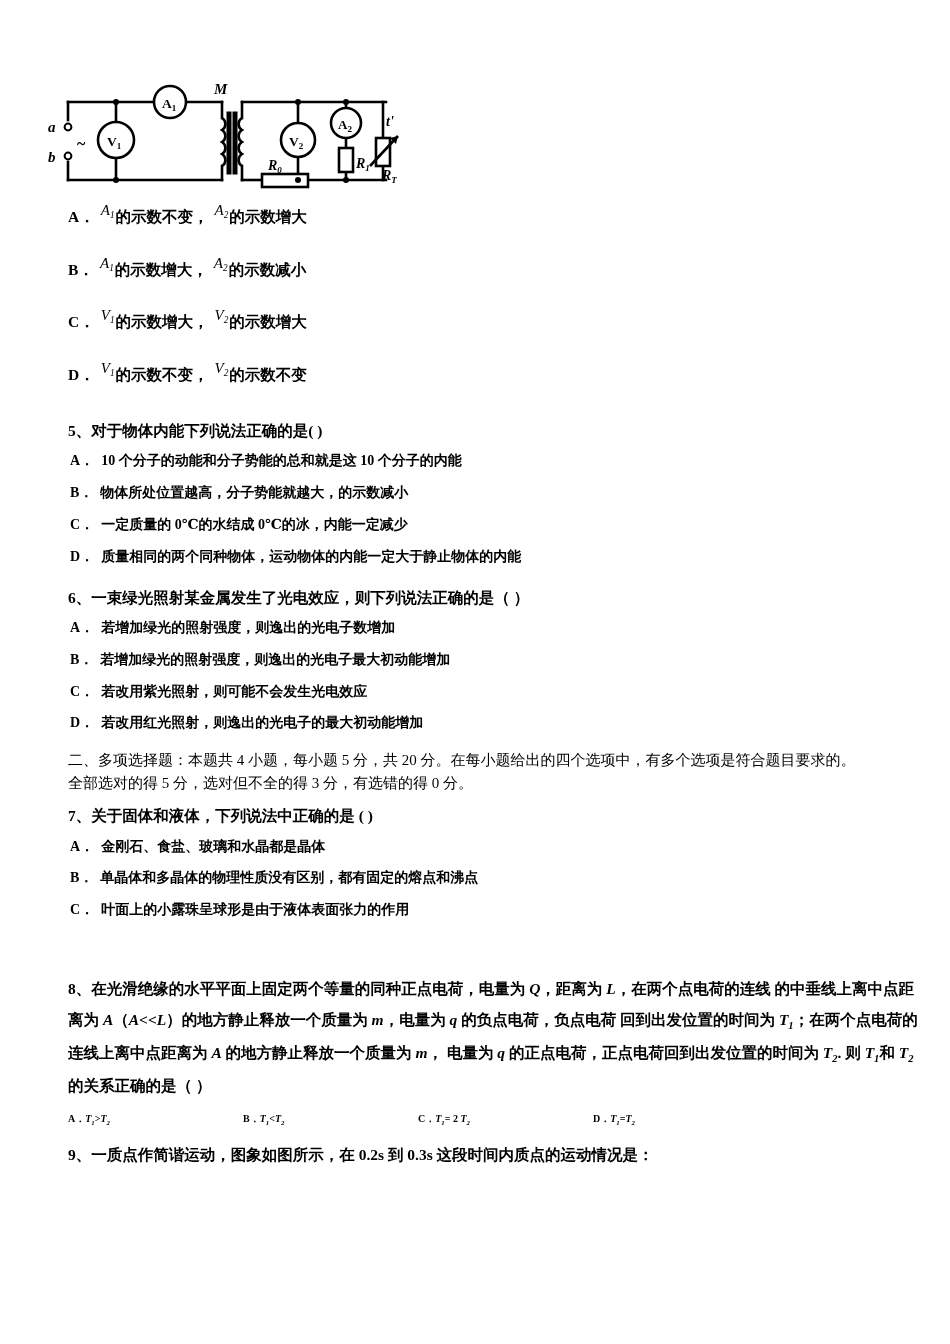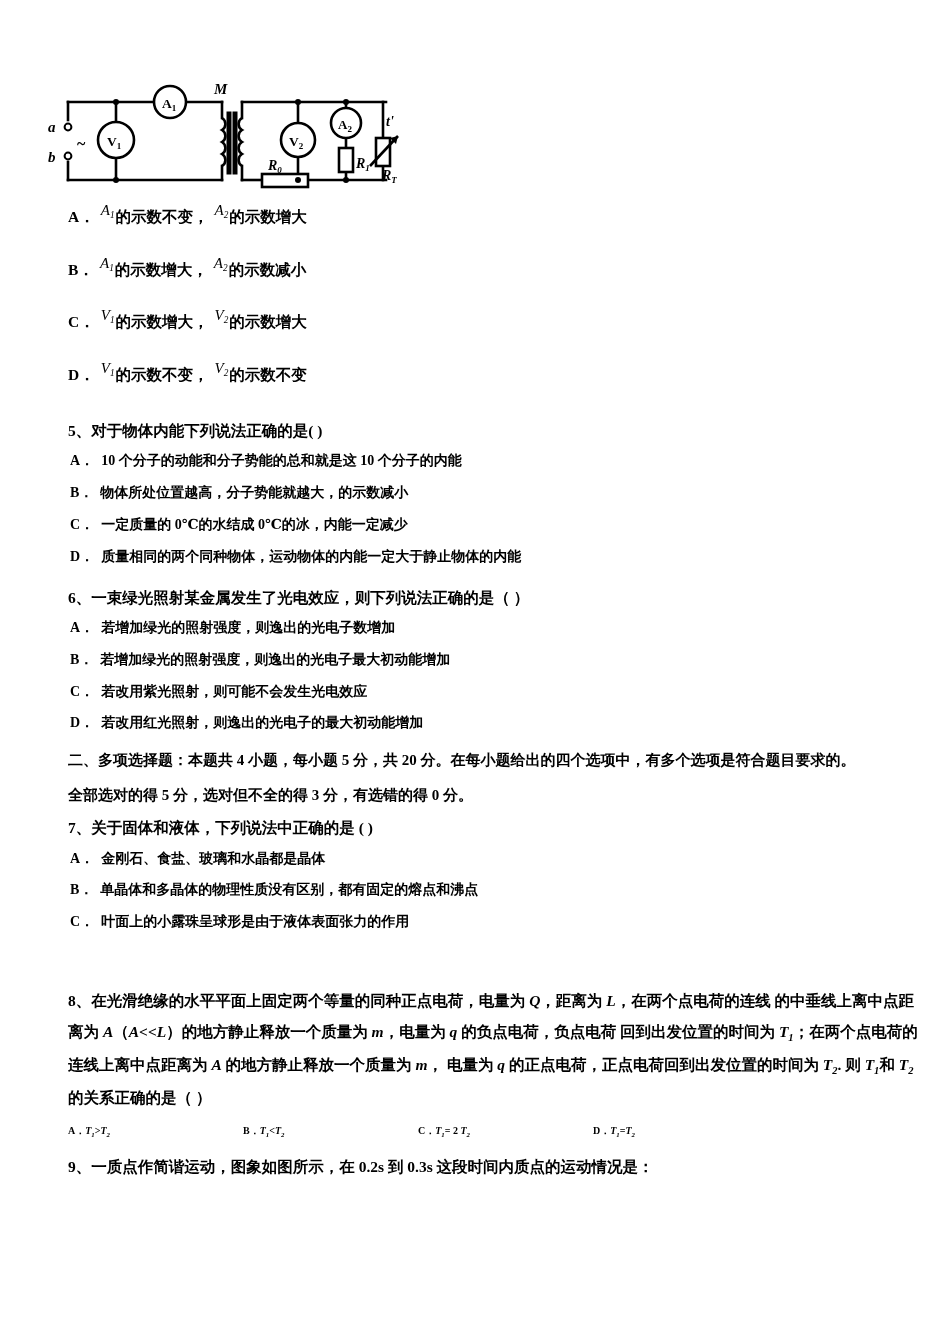--- a/index.html
+++ b/index.html
@@ -89,21 +89,21 @@
     font-size: 14px;
     font-weight: bold;
     line-height: 1.62;
     margin: 0 0 9px 0;
     padding-left: 2px;
   }
   .choice .lab { margin-right: 7px; }
 
   .section-head {
     font-size: 15px;
-    font-weight: bold;
+    font-weight: normal;
     line-height: 1.55;
     margin: 14px 0 4px 0;
     text-align: justify;
   }
 
   .q8 .stem { line-height: 2.05; margin-bottom: 2px; margin-top: 36px; }
   .q8-opts {
     font-size: 10px;
     font-weight: bold;
     margin-top: 10px;
@@ -238,21 +238,21 @@
     <div class="block">
       <p class="stem">6、一束绿光照射某金属发生了光电效应，则下列说法正确的是（      ）</p>
       <p class="choice"><span class="lab">A．</span><span>若增加绿光的照射强度，则逸出的光电子数增加</span></p>
       <p class="choice"><span class="lab">B．</span><span>若增加绿光的照射强度，则逸出的光电子最大初动能增加</span></p>
       <p class="choice"><span class="lab">C．</span><span>若改用紫光照射，则可能不会发生光电效应</span></p>
       <p class="choice"><span class="lab">D．</span><span>若改用红光照射，则逸出的光电子的最大初动能增加</span></p>
     </div>
 
     <div>
       <p class="section-head" style="margin-bottom:0">二、多项选择题：本题共 4 小题，每小题 5 分，共 20 分。在每小题给出的四个选项中，有多个选项是符合题目要求的。</p>
-      <p class="section-head" style="margin-top:12px;margin-bottom:8px">全部选对的得 5 分，选对但不全的得 3 分，有选错的得 0 分。</p>
+      <p class="section-head" style="margin-top:0;margin-bottom:8px">全部选对的得 5 分，选对但不全的得 3 分，有选错的得 0 分。</p>
     </div>
 
     <div class="block">
       <p class="stem">7、关于固体和液体，下列说法中正确的是 (  )</p>
       <p class="choice"><span class="lab">A．</span><span>金刚石、食盐、玻璃和水晶都是晶体</span></p>
       <p class="choice"><span class="lab">B．</span><span>单晶体和多晶体的物理性质没有区别，都有固定的熔点和沸点</span></p>
       <p class="choice"><span class="lab">C．</span><span>叶面上的小露珠呈球形是由于液体表面张力的作用</span></p>
     </div>
 
     <div class="spacer-sm"></div>

